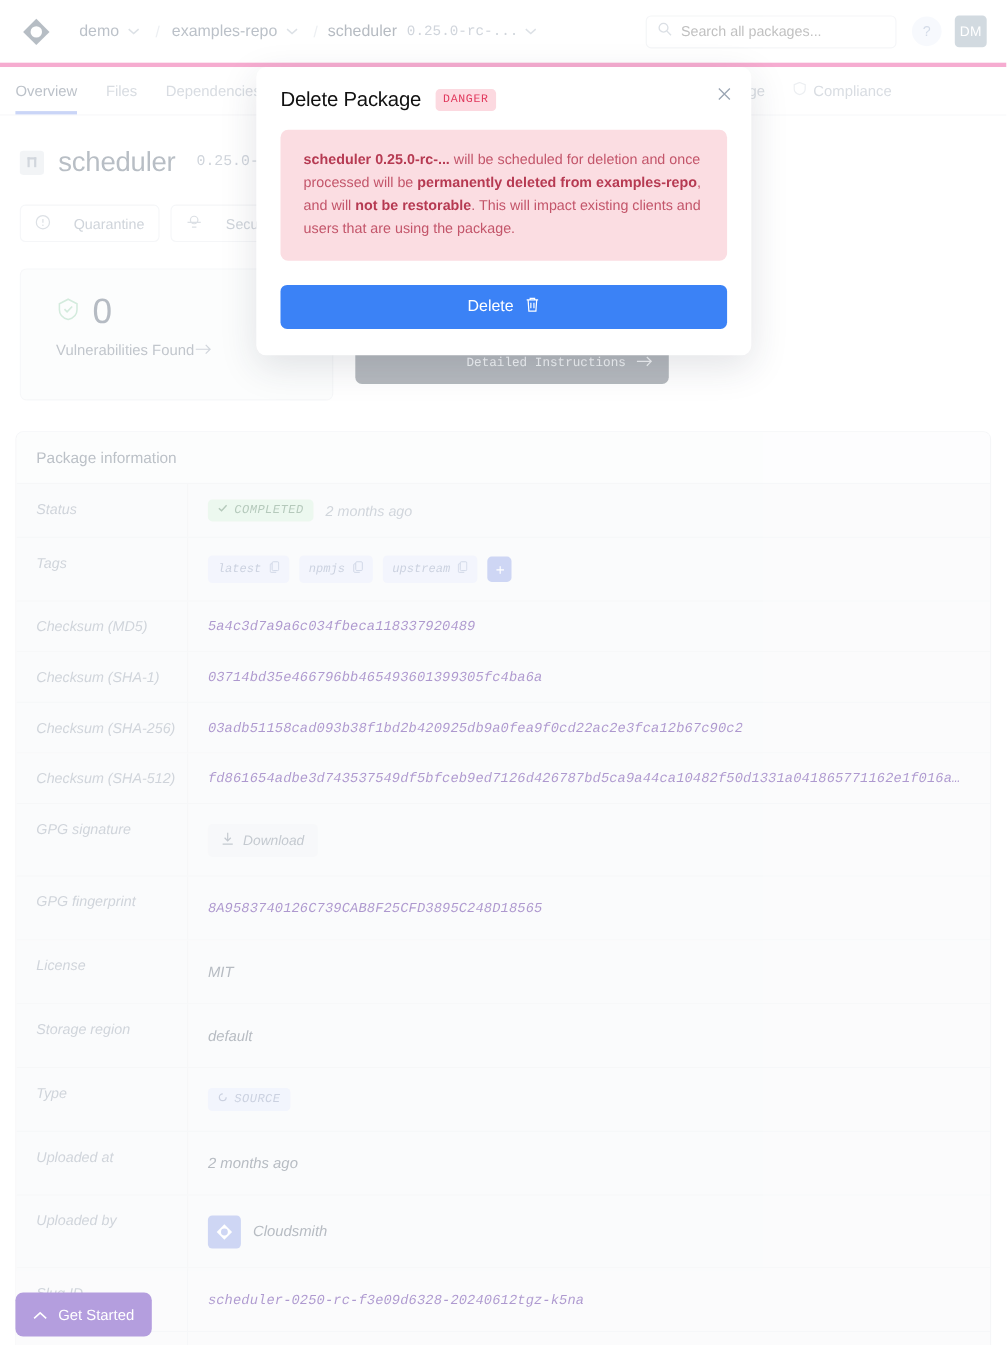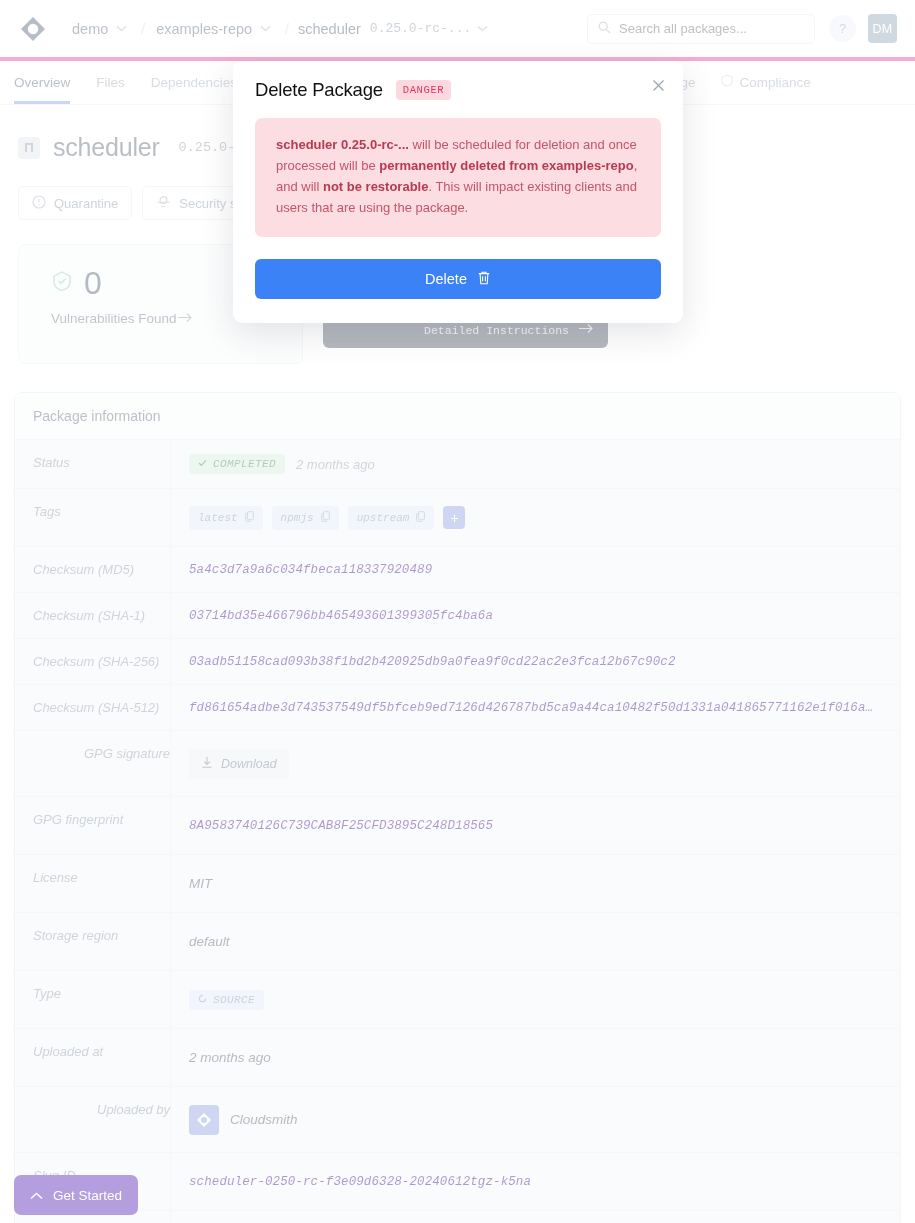--- a/index.html
+++ b/index.html
@@ -68,21 +68,21 @@
     width: 22px; height: 22px; background: #e4e8ed; border-radius: 3px;
     display: flex; align-items: center; justify-content: center;
   }
   .pkgicon i { width: 8px; height: 9px; border: 2px solid #9aa6b4; border-bottom: none; display: block; }
   .pkgtitle { font-size: 25px; color: #64717f; font-weight: 400; letter-spacing: -.2px; }
   .pkgtitle-ver { font-family: "Liberation Mono", monospace; font-size: 13.5px; color: #97a2b1; margin-left: 6px; }
 
   .actions { display: flex; gap: 10px; padding: 24px 18px 0 18px; }
   .abtn {
     height: 34px; border: 1px solid #e9ecf0; border-radius: 5px; background: #fff;
-    display: inline-flex; align-items: center; gap: 8px; padding: 0 13px;
+    display: inline-flex; align-items: center; gap: 21px; padding: 0 13px;
     font-size: 13px; color: #97a2b0;
   }
 
   
   .cards { display: flex; gap: 20px; padding: 24px 18px 0 18px; align-items: flex-start; }
   .vulncard {
     width: 285px; height: 120px; border: 1px solid #eceef1; border-radius: 6px;
     background: #fafbfc; padding: 22px 0 0 32px;
   }
   .vulnrow { display: flex; align-items: center; gap: 11px; }
@@ -106,21 +106,21 @@
   .panel-hd { padding: 15px 18px; font-size: 14px; color: #6b7785; background: #fafbfc; border-bottom: 1px solid #eceef1; }
   .row { display: flex; border-bottom: 1px solid #eceef1; min-height: 46px; background: #f6f7f9; font-style: italic; }
   .row:last-child { border-bottom: none; }
   .cell-k {
     width: 156px; flex: 0 0 156px; padding: 15px 0 15px 18px;
     font-size: 13px; color: #97a2b0; border-right: 1px solid #eceef1;
   }
   .cell-v { flex: 1; padding: 14px 18px; font-size: 13.5px; color: #5f6b7a; display: flex; align-items: center; gap: 11px; }
   .mono { font-family: "Liberation Mono", monospace; font-size: 12.5px; color: #4c1d95; letter-spacing: .1px; overflow: hidden; white-space: nowrap; }
   .row.tall { min-height: 58px; }
-  .row.taller { min-height: 66px; text-align: right; }
+  .row.taller { min-height: 66px; }
 
   .badge-ok {
     background: #d7f0dd; color: #5c8a6b; font-family: "Liberation Mono", monospace;
     font-size: 11px; padding: 4px 9px; border-radius: 4px; display: inline-flex;
     align-items: center; gap: 6px; letter-spacing: .4px;
   }
   .badge-src {
     background: #e3e9fb; color: #8d9bbb; font-family: "Liberation Mono", monospace;
     font-size: 11px; padding: 4px 9px; border-radius: 4px; display: inline-flex;
     align-items: center; gap: 6px; letter-spacing: .4px;
@@ -151,21 +151,21 @@
     display: flex; align-items: center; justify-content: center; gap: 10px; z-index: 40;
   }
 
   
   .modal-wrap { position: absolute; inset: 0; z-index: 50; }
   .modal {
     position: absolute; left: 233px; top: 61px; width: 450px;
     background: #fff; border-radius: 9px; box-shadow: 0 10px 34px rgba(40,50,70,.13);
     padding: 18px 22px 24px 22px;
   }
-  .modal-hd { display: flex; align-items: center; gap: 13px; position: relative; }
+  .modal-hd { display: flex; align-items: flex-end; gap: 13px; position: relative; }
   .modal-title { font-size: 18.5px; color: #111; letter-spacing: -.2px; }
   .badge-danger {
     background: #fcd9e0; color: #e0385c; font-family: "Liberation Mono", monospace;
     font-size: 10.5px; padding: 4px 7px; border-radius: 4px; letter-spacing: .6px;
   }
   .modal-close { position: absolute; right: -4px; top: 0px; color: #9aa5b3; font-size: 16px; line-height: 1; }
   .alert {
     margin-top: 17px; background: #fbdde2; border-radius: 7px;
     padding: 16px 20px 19px 21px; color: #c3556a; font-size: 13px; line-height: 21px;
   }

